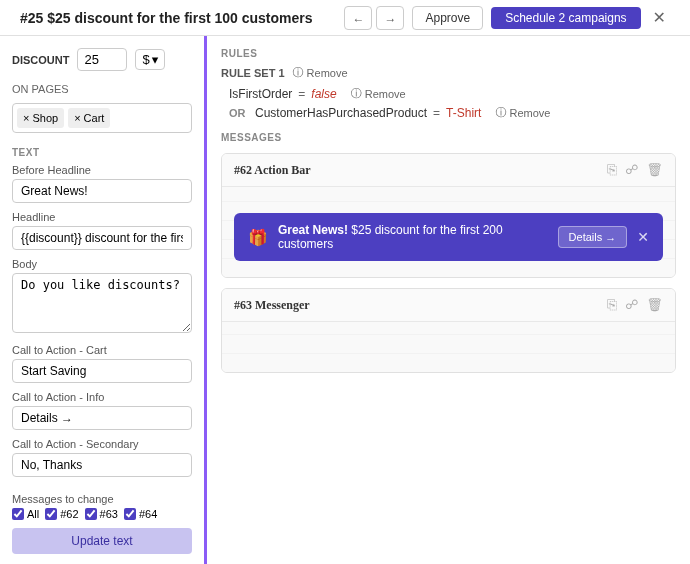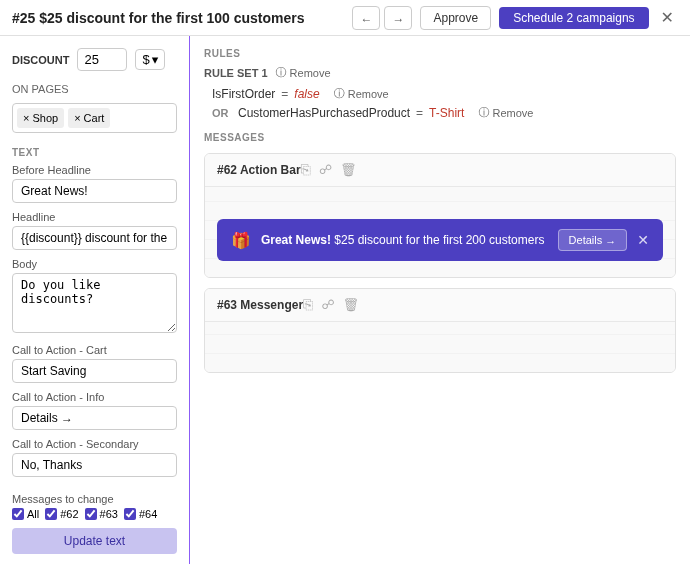--- a/index.html
+++ b/index.html
@@ -14,21 +14,21 @@
     .modal {
       width: 690px;
       height: 564px;
       background: #fff;
       display: flex;
       flex-direction: column;
     }
     .header {
       display: flex;
       align-items: center;
-      padding: 8px 12px;
+      padding: 8px 20px;
       border-bottom: 1px solid #e0e0e0;
       gap: 8px;
       height: 36px;
     }
     .header-title {
       font-size: 14px;
       font-weight: 600;
       flex: 1;
       color: #222;
     }
@@ -75,22 +75,22 @@
       font-size: 16px;
       color: #666;
       padding: 2px 4px;
     }
     .body {
       display: flex;
       flex: 1;
       overflow: hidden;
     }
     .left-panel {
-      width: 190px;
-      border-right: 1px solid #8b5cf6;
+      width: 207px;
+      border-right: 3px solid #8b5cf6;
       padding: 12px;
       overflow-y: auto;
       flex-shrink: 0;
     }
     .right-panel {
       flex: 1;
       padding: 12px 14px;
       overflow-y: auto;
     }
     .section-label {
@@ -257,24 +257,25 @@
     }
     .message-card {
       border: 1px solid #e0e0e0;
       border-radius: 6px;
       margin-bottom: 10px;
       overflow: hidden;
     }
     .message-card-header {
       display: flex;
       align-items: center;
-      justify-content: flex-start;
+      justify-content: space-between;
       padding: 8px 12px;
       background: #fafafa;
       border-bottom: 1px solid #e8e8e8;
+      font-family: Liberation Serif, serif;
     }
     .message-card-title {
       font-size: 12px;
       font-weight: 600;
       color: #333;
     }
     .card-icons {
       display: flex;
       gap: 8px;
     }

